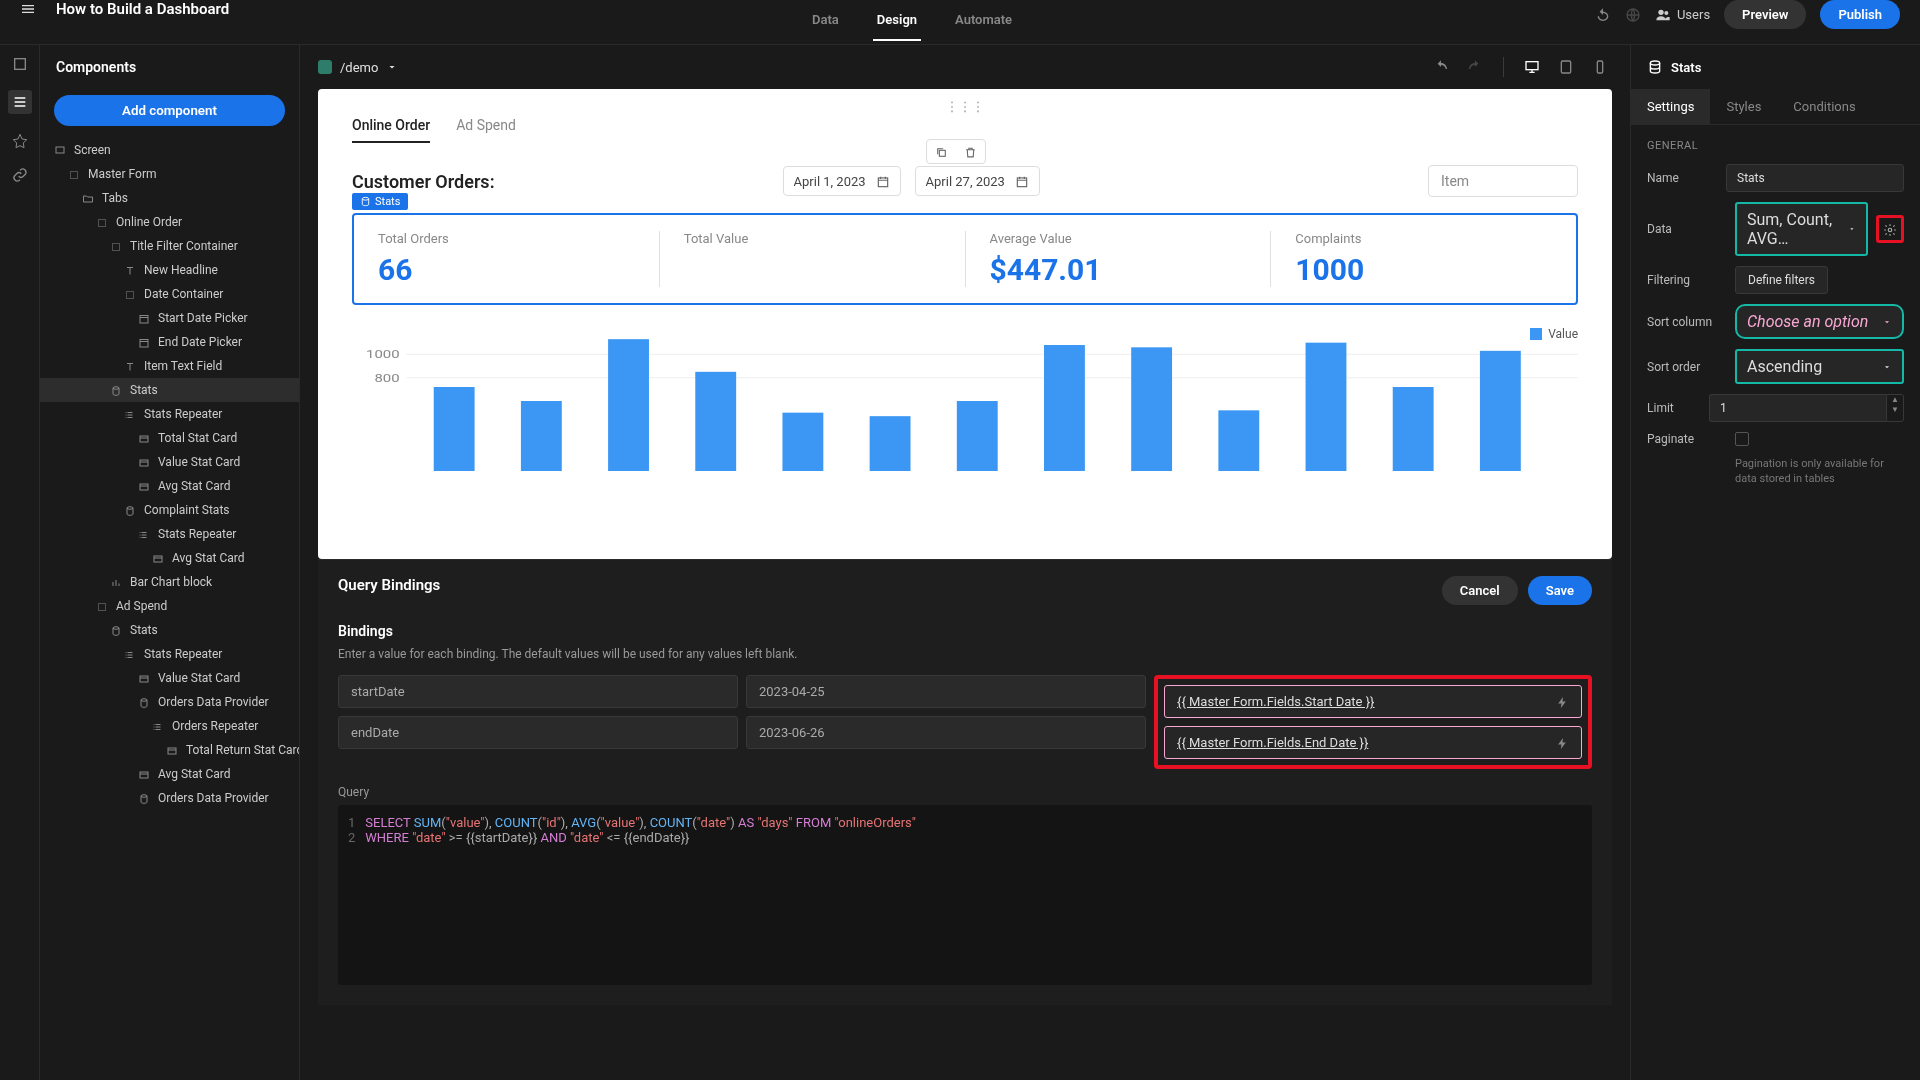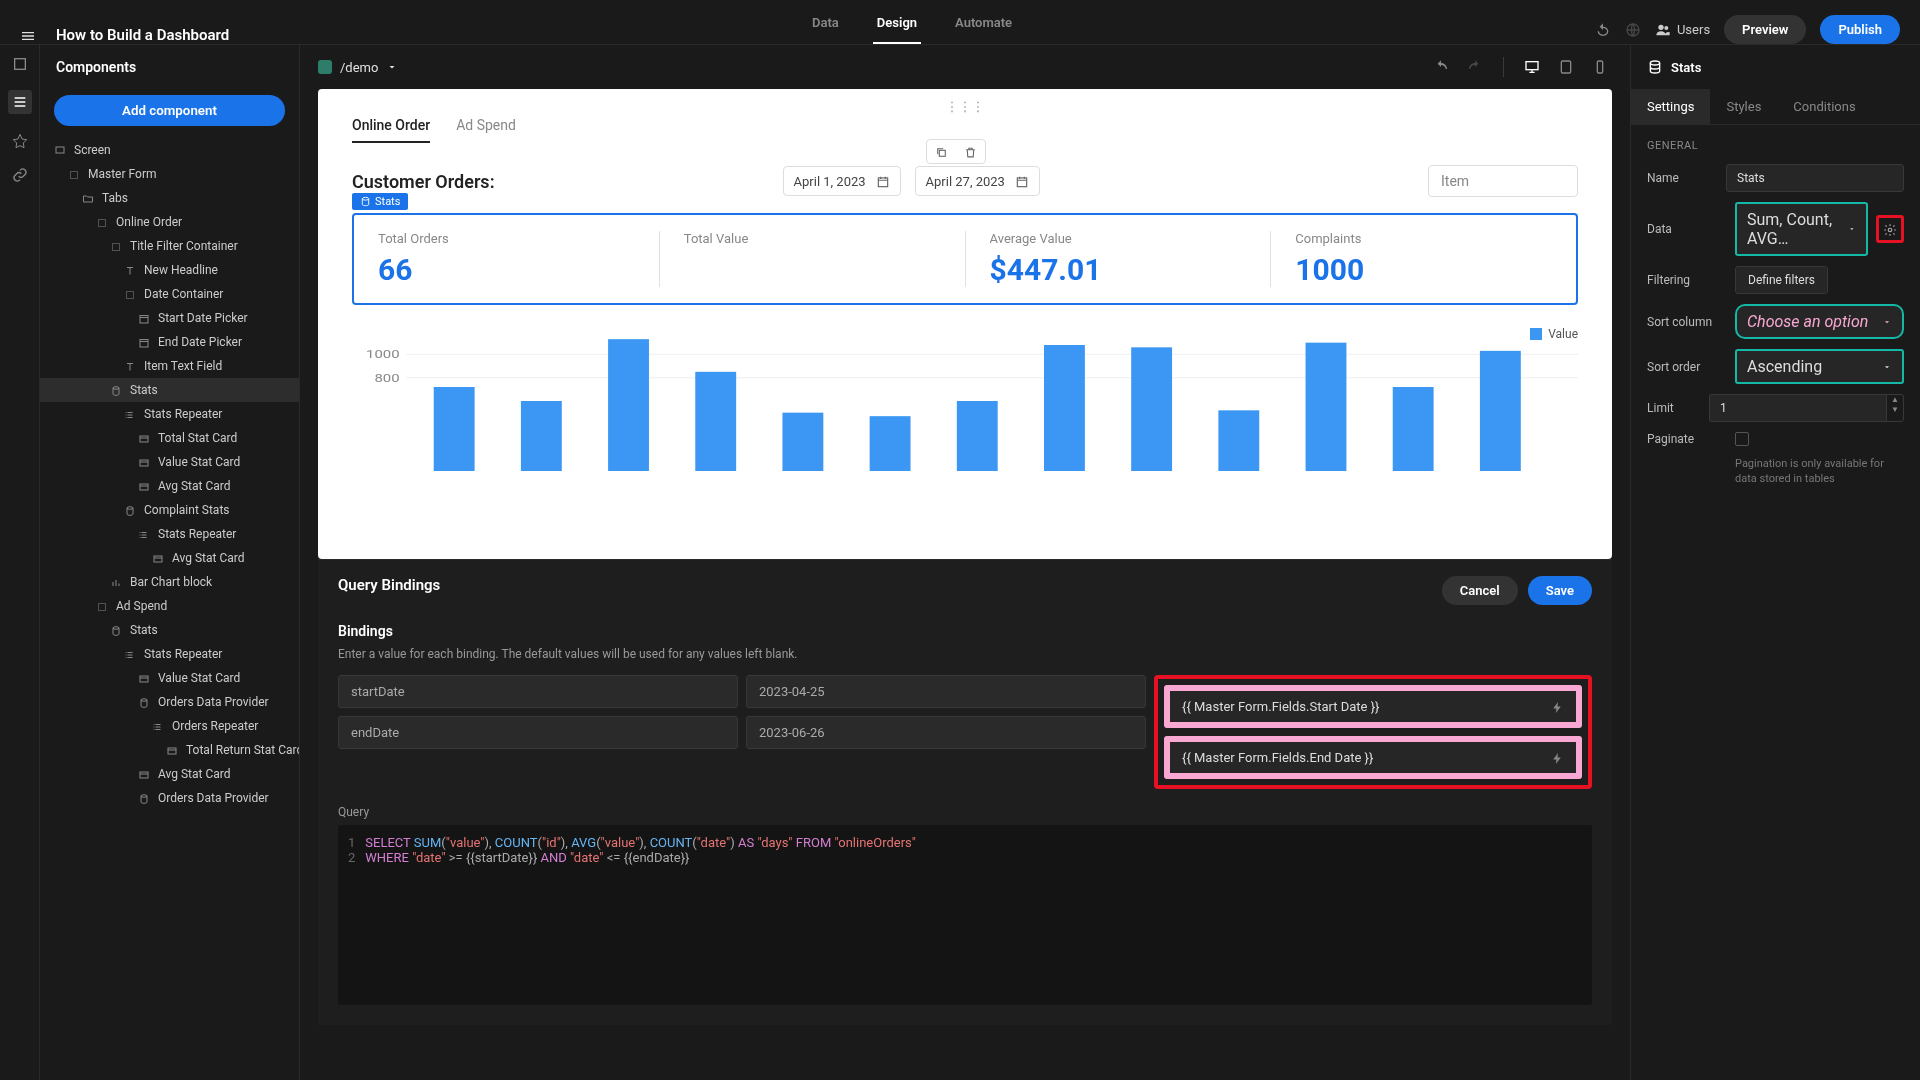--- a/index.html
+++ b/index.html
@@ -1,20 +1,20 @@
 <!DOCTYPE html>
 <html><head>
 <meta charset="utf-8">
 <style>
 * { box-sizing: border-box; margin: 0; padding: 0; font-family: -apple-system, BlinkMacSystemFont, "Segoe UI", Roboto, sans-serif; }
 body { background: #1a1a1a; color: #e0e0e0; width: 1920px; height: 1080px; overflow: hidden; font-size: 13px; }
 .svg-icon { width: 16px; height: 16px; fill: currentColor; display: inline-block; vertical-align: middle; }
 
 
-.topbar { height: 45px; background: #1a1a1a; display: flex; align-items: flex-end; padding: 0 20px; border-bottom: 1px solid #2a2a2a; }
+.topbar { height: 45px; background: #1a1a1a; display: flex; align-items: flex-start; padding: 0 20px; border-bottom: 1px solid #2a2a2a; }
 .topbar .hamburger { margin-right: 20px; cursor: pointer; }
 .topbar .title { font-weight: 600; flex: 0 0 auto; font-size: 15px; color: #fff; }
 .topbar .center-tabs { flex: 1; display: flex; justify-content: center; gap: 30px; }
 .topbar .center-tabs .tab { color: #888; font-weight: 600; cursor: pointer; padding: 12px 4px; }
 .topbar .center-tabs .tab.active { color: #fff; border-bottom: 2px solid #fff; }
 .topbar .right { display: flex; align-items: center; gap: 14px; }
 .topbar .right .icon-btn { color: #888; cursor: pointer; }
 .btn { border: none; border-radius: 16px; padding: 7px 18px; font-weight: 600; cursor: pointer; font-size: 13px; }
 .btn.dark { background: #333; color: #fff; }
 .btn.blue { background: #1A73E8; color: #fff; }
@@ -71,21 +71,21 @@
 .qb-hdr { display: flex; align-items: flex-start; margin-bottom: 18px; }
 .qb-hdr .qb-title { font-weight: 600; font-size: 15px; color: #fff; flex: 1; }
 .qb-sub { font-weight: 600; font-size: 14px; color: #fff; margin-bottom: 8px; }
 .qb-desc { font-size: 12px; color: #999; margin-bottom: 14px; }
 .binding-highlight { border: 4px solid #e81123; border-radius: 4px; padding: 6px; margin-bottom: 8px; }
 .binding-row { display: flex; gap: 8px; }
 .binding-row + .binding-row { margin-top: 8px; }
 .binding-cell { background: #2a2a2a; padding: 8px 12px; border-radius: 3px; color: #aaa; font-size: 13px; border: 1px solid #383838; }
 .binding-cell.name { flex: 0 0 400px; }
 .binding-cell.default { flex: 0 0 400px; }
-.binding-cell.value { flex: 1; background: #262626; color: #ddd; border: 6px solid #f9a8d4; display: flex; align-items: center; }
+.binding-cell.value { flex: 1; background: #262626; color: #ddd; border: 1px solid #f9a8d4; display: flex; align-items: center; text-decoration: underline; }
 .binding-cell.value .bolt { margin-left: auto; color: #888; }
 .query-label { font-size: 12px; color: #999; margin: 8px 0 6px; }
 .query-editor { background: #141414; border-radius: 3px; padding: 10px; font-family: 'Menlo', 'Consolas', monospace; font-size: 13px; min-height: 180px; }
 .query-editor .ln { color: #666; margin-right: 10px; }
 .kw { color: #d47fd4; }
 .fn { color: #64b5f6; }
 .str { color: #e57373; }
 .op { color: #aaa; }
 
 

